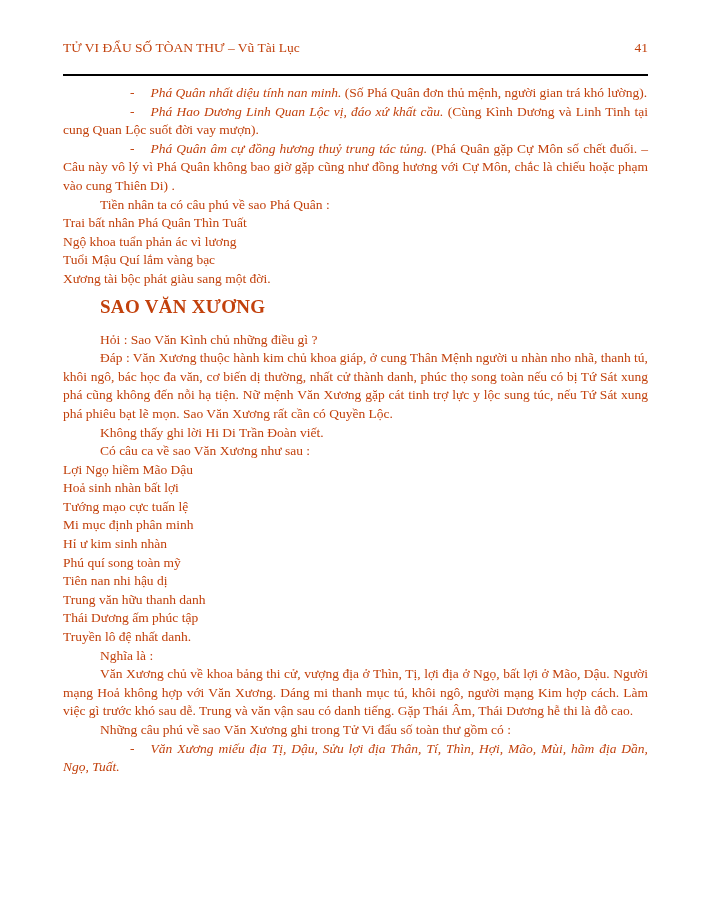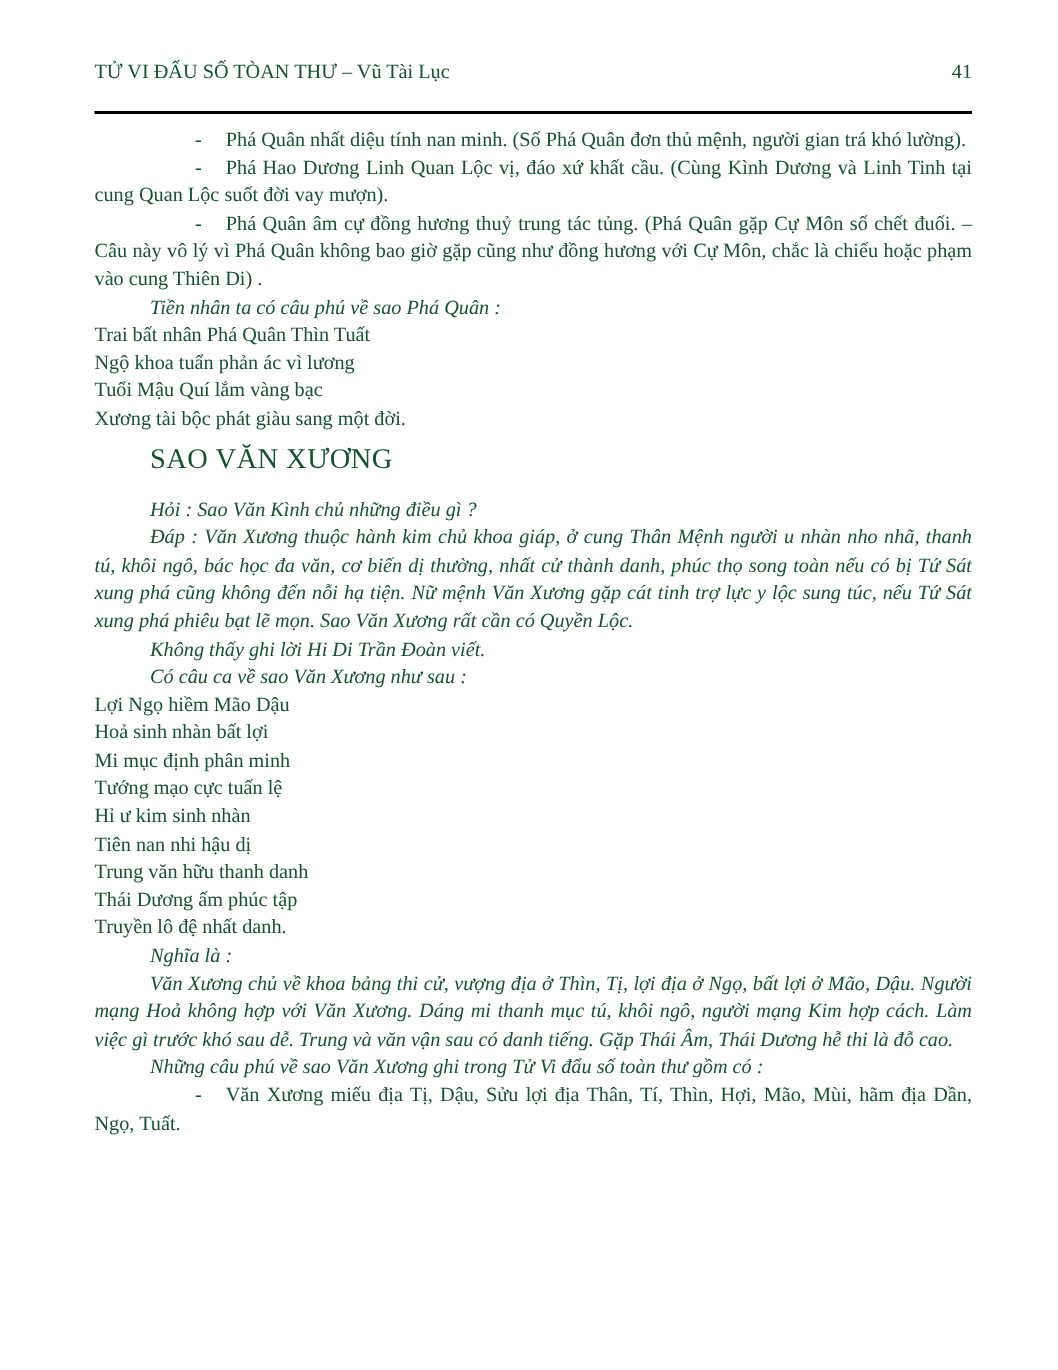--- a/index.html
+++ b/index.html
@@ -5,21 +5,21 @@
   html, body {
     margin: 0;
     padding: 0;
     background: #ffffff;
   }
   .page {
     position: relative;
     width: 705px;
     height: 913px;
     background: #ffffff;
-    color: #14532d;
+    color: #c2410c;
     font-family: "Liberation Serif", "DejaVu Serif", serif;
     overflow: hidden;
     box-sizing: border-box;
   }
   .header {
     display: flex;
     justify-content: space-between;
     align-items: baseline;
     padding: 40px 57px 0 63px;
     font-size: 13.5px;
@@ -33,28 +33,28 @@
   .body {
     padding: 8px 57px 0 63px;
     font-size: 13.5px;
     line-height: 18.6px;
     text-align: justify;
   }
   p.para {
     margin: 0;
   }
   .hang { text-indent: 67px; }
-  .ind  { text-indent: 37px; font-style: italic; }
+  .ind  { text-indent: 37px; }
   .dash { display: inline-block; text-indent: 0; margin-right: 16px; }
-  .it   { }
+  .it   { font-style: italic; }
   .verse-line {
     text-align: left;
   }
   .heading {
-    font-weight: normal;
+    font-weight: bold;
     font-size: 19px;
     line-height: 22px;
     margin: 7px 0 13px 37px;
     text-align: left;
     letter-spacing: 0.3px;
   }
 </style>
 </head>
 <body>
 
@@ -87,23 +87,24 @@
 
     <h2 class="heading">SAO VĂN XƯƠNG</h2>
 
     <p class="para ind">Hỏi : Sao Văn Kình chủ những điều gì ?</p>
     <p class="para ind">Đáp : Văn Xương thuộc hành kim chủ khoa giáp, ở cung Thân Mệnh người u nhàn nho nhã, thanh tú, khôi ngô, bác học đa văn, cơ biến dị thường, nhất cử thành danh, phúc thọ song toàn nếu có bị Tứ Sát xung phá cũng không đến nỗi hạ tiện. Nữ mệnh Văn Xương gặp cát tinh trợ lực y lộc sung túc, nếu Tứ Sát xung phá phiêu bạt lẽ mọn. Sao Văn Xương rất cần có Quyền Lộc.</p>
     <p class="para ind">Không thấy ghi lời Hi Di Trần Đoàn viết.</p>
     <p class="para ind">Có câu ca về sao Văn Xương như sau :</p>
 
     <div class="verse-line">Lợi Ngọ hiềm Mão Dậu</div>
     <div class="verse-line">Hoả sinh nhàn bất lợi</div>
+    <div class="verse-line">Tướng mạo cực tuấn lệ</div>
     <div class="verse-line">Mi mục định phân minh</div>
-    <div class="verse-line">Tướng mạo cực tuấn lệ</div>
     <div class="verse-line">Hỉ ư kim sinh nhàn</div>
+    <div class="verse-line">Phú quí song toàn mỹ</div>
     <div class="verse-line">Tiên nan nhi hậu dị</div>
     <div class="verse-line">Trung văn hữu thanh danh</div>
     <div class="verse-line">Thái Dương ấm phúc tập</div>
     <div class="verse-line">Truyền lô đệ nhất danh.</div>
 
     <p class="para ind">Nghĩa là :</p>
     <p class="para ind">Văn Xương chủ về khoa bảng thi cử, vượng địa ở Thìn, Tị, lợi địa ở Ngọ, bất lợi ở Mão, Dậu. Người mạng Hoả không hợp với Văn Xương. Dáng mi thanh mục tú, khôi ngô, người mạng Kim hợp cách. Làm việc gì trước khó sau dễ. Trung và văn vận sau có danh tiếng. Gặp Thái Âm, Thái Dương hễ thi là đỗ cao.</p>
     <p class="para ind">Những câu phú về sao Văn Xương ghi trong Tử Vi đẩu số toàn thư gồm có :</p>
 
     <p class="para hang it"><span class="dash">-</span><span class="it">Văn Xương miếu địa Tị, Dậu, Sửu lợi địa Thân, Tí, Thìn, Hợi, Mão, Mùi, hãm địa Dần, Ngọ, Tuất.</span></p>

